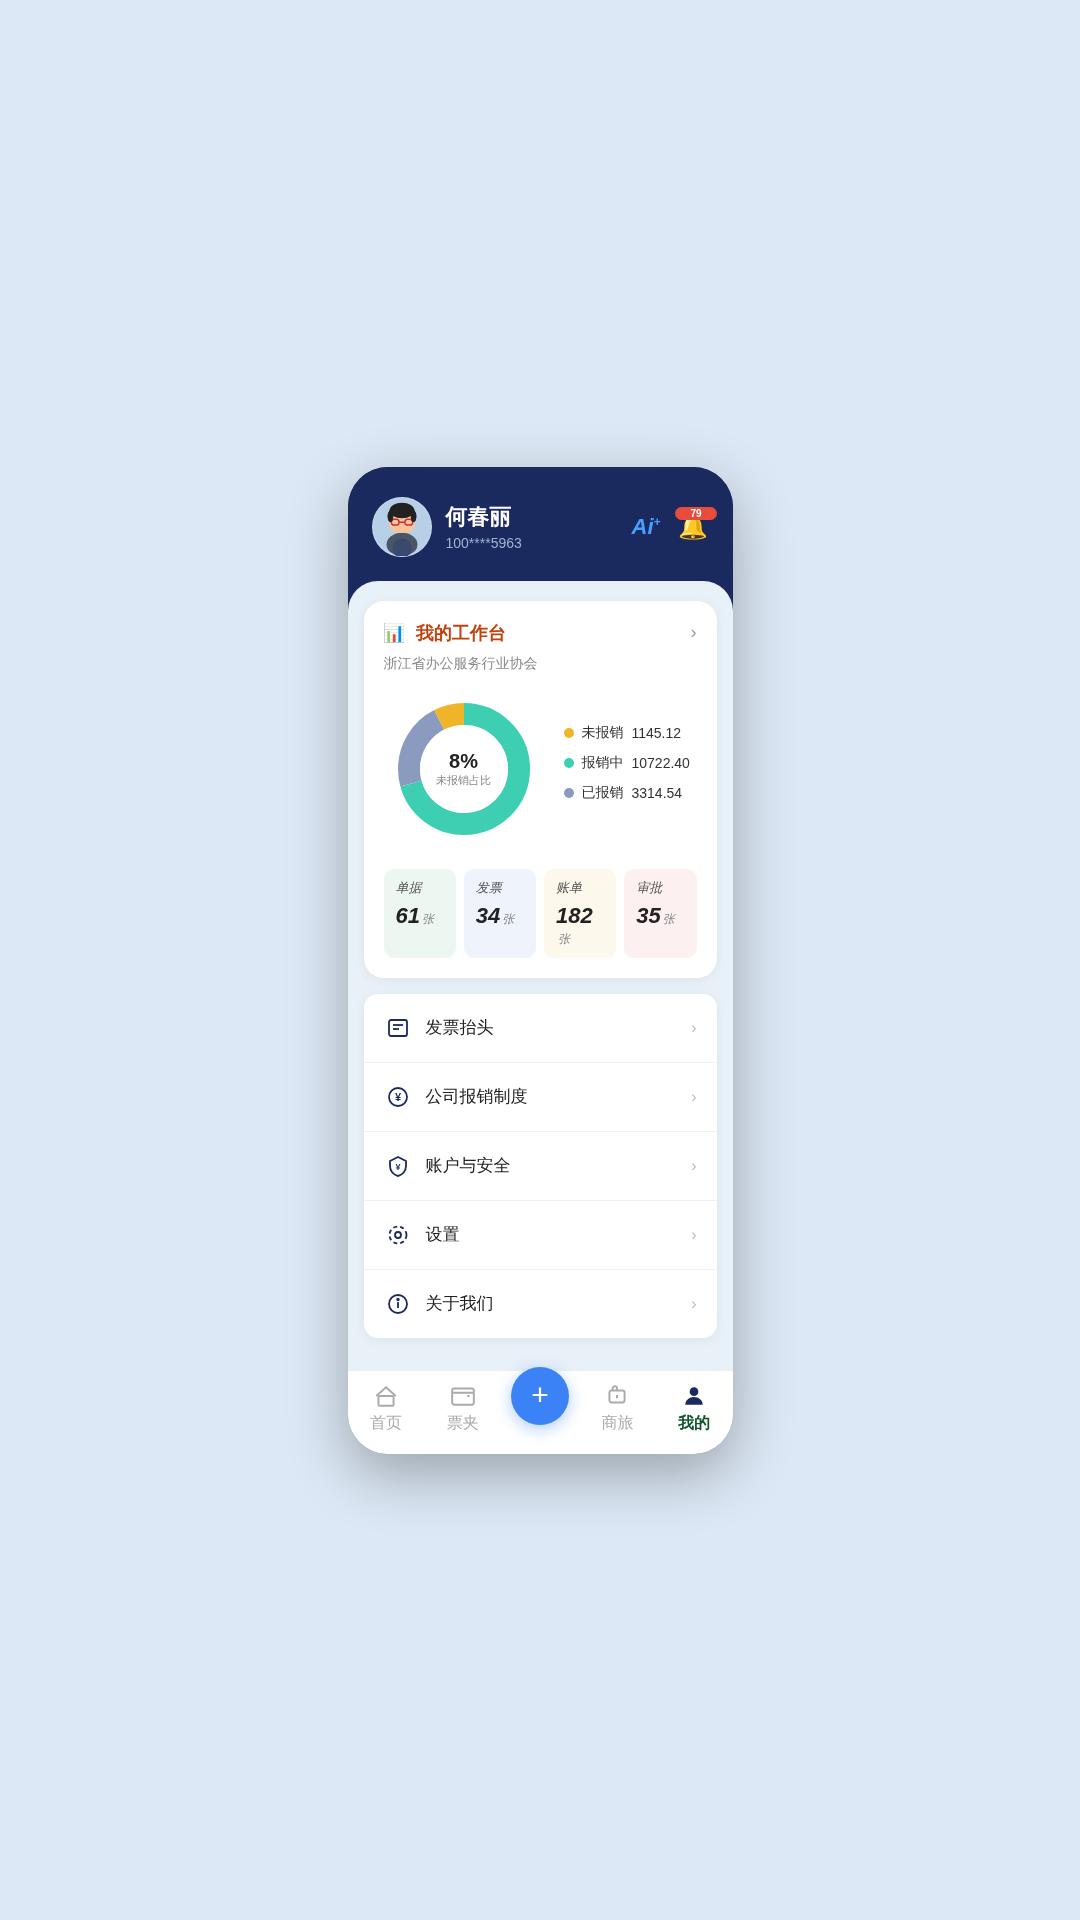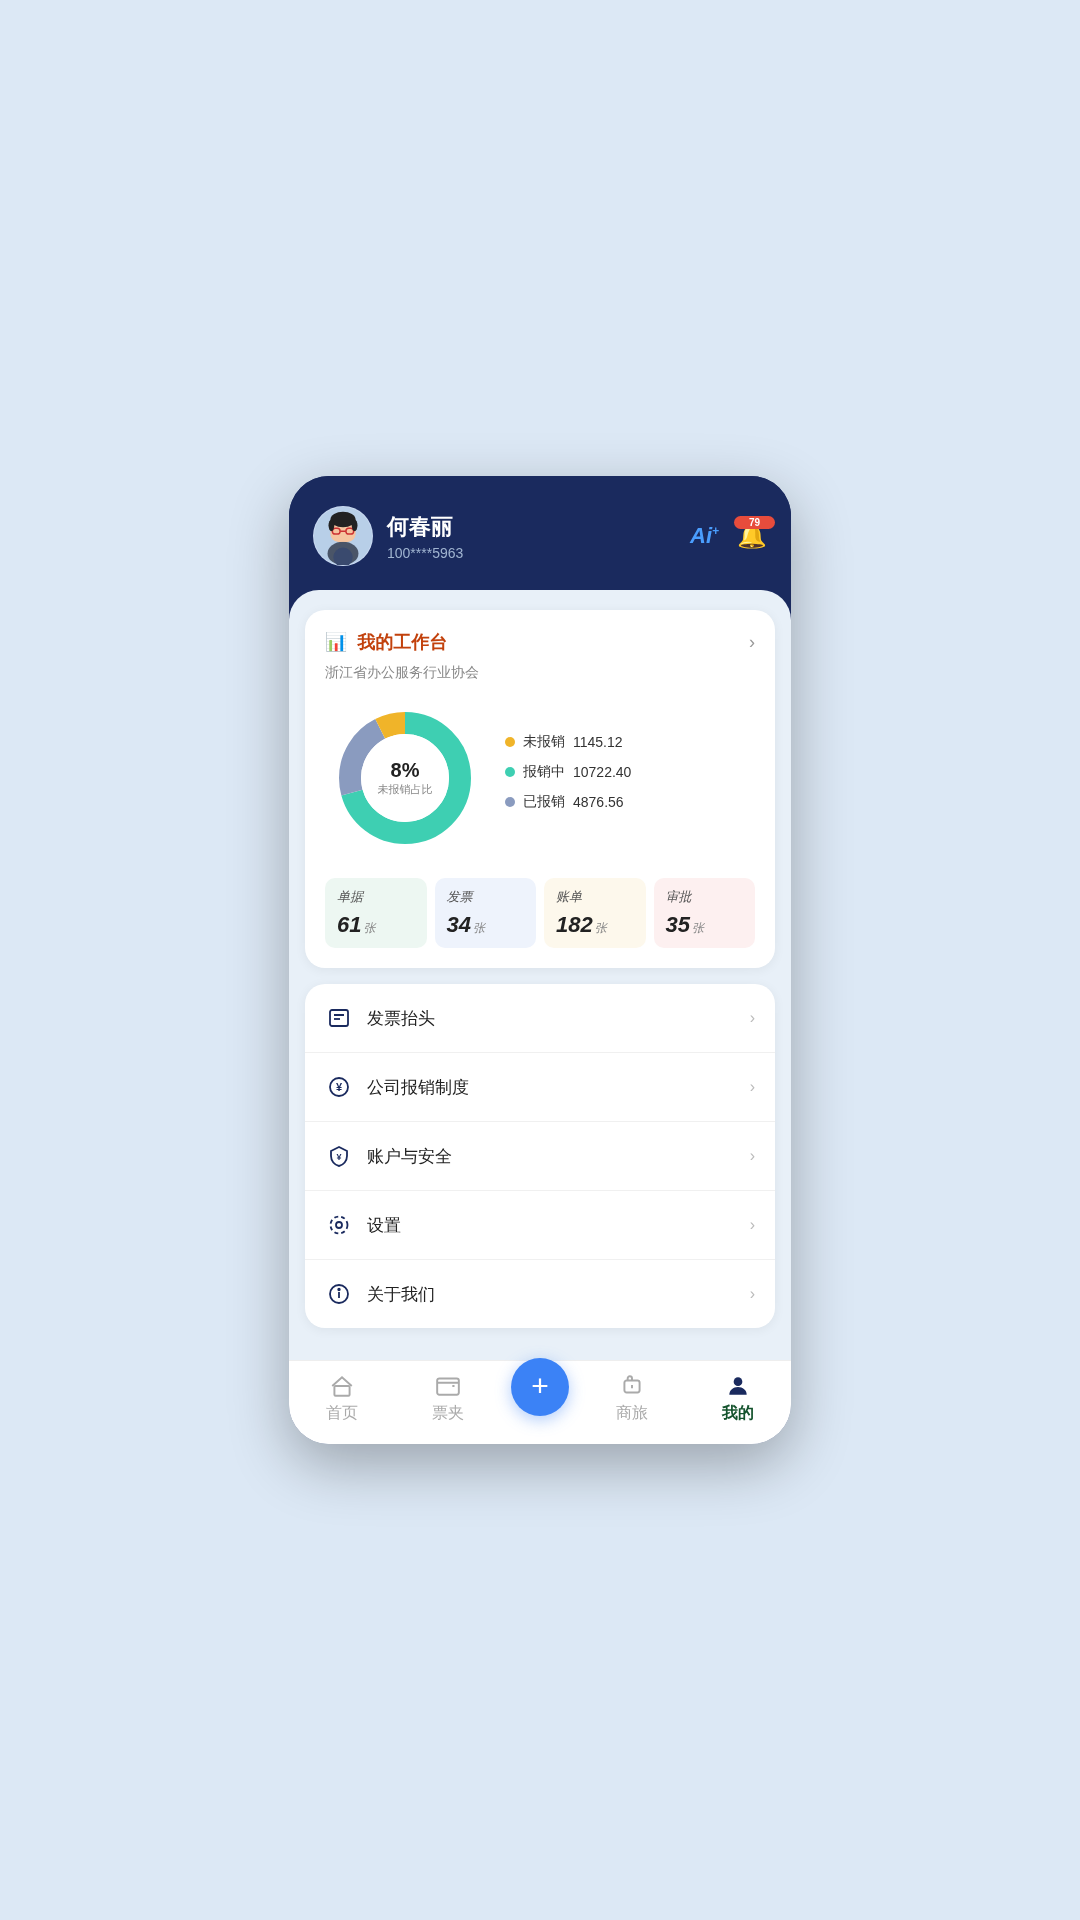--- a/index.html
+++ b/index.html
@@ -6,21 +6,21 @@
     * { box-sizing: border-box; margin: 0; padding: 0; }
     body {
       background: #dce8f5;
       display: flex;
       justify-content: center;
       align-items: center;
       min-height: 100vh;
       font-family: -apple-system, 'PingFang SC', 'Helvetica Neue', Arial, sans-serif;
     }
     .phone {
-      width: 502px;
+      width: 385px;
       min-height: 750px;
       background: #1a2a5e;
       border-radius: 40px;
       overflow: hidden;
       position: relative;
       box-shadow: 0 20px 60px rgba(0,0,0,0.3);
     }
     .header {
       background: #1a2a5e;
       padding: 30px 24px 24px;
@@ -215,21 +215,21 @@
       color: #888;
       margin-left: 2px;
     }
     .stat-green { background: #edf7f2; }
     .stat-blue { background: #eef3fc; }
     .stat-yellow { background: #fdf8ec; }
     .stat-pink { background: #fdf0f0; }
     
     .menu-card {
       background: #fff;
-      border-radius: 20px;
+      border-radius: 14px;
       overflow: hidden;
       margin-bottom: 16px;
       box-shadow: 0 2px 12px rgba(0,0,0,0.06);
     }
     .menu-item {
       display: flex;
       align-items: center;
       justify-content: space-between;
       padding: 20px 20px;
       border-bottom: 1px solid #f0f0f0;
@@ -383,21 +383,21 @@
             <span class="legend-val">1145.12</span>
           </div>
           <div class="legend-item">
             <div class="legend-dot" style="background:#3ecfb2;"></div>
             <span class="legend-text">报销中</span>
             <span class="legend-val">10722.40</span>
           </div>
           <div class="legend-item">
             <div class="legend-dot" style="background:#8a9bbf;"></div>
             <span class="legend-text">已报销</span>
-            <span class="legend-val">4876.56</span>
+            <span class="legend-val">3314.54</span>
           </div>
         </div>
       </div>
 
       <div class="stats-row">
         <div class="stat-box stat-green">
           <div class="stat-label">单据</div>
           <div>
             <span class="stat-num">61</span><span class="stat-unit">张</span>
           </div>

